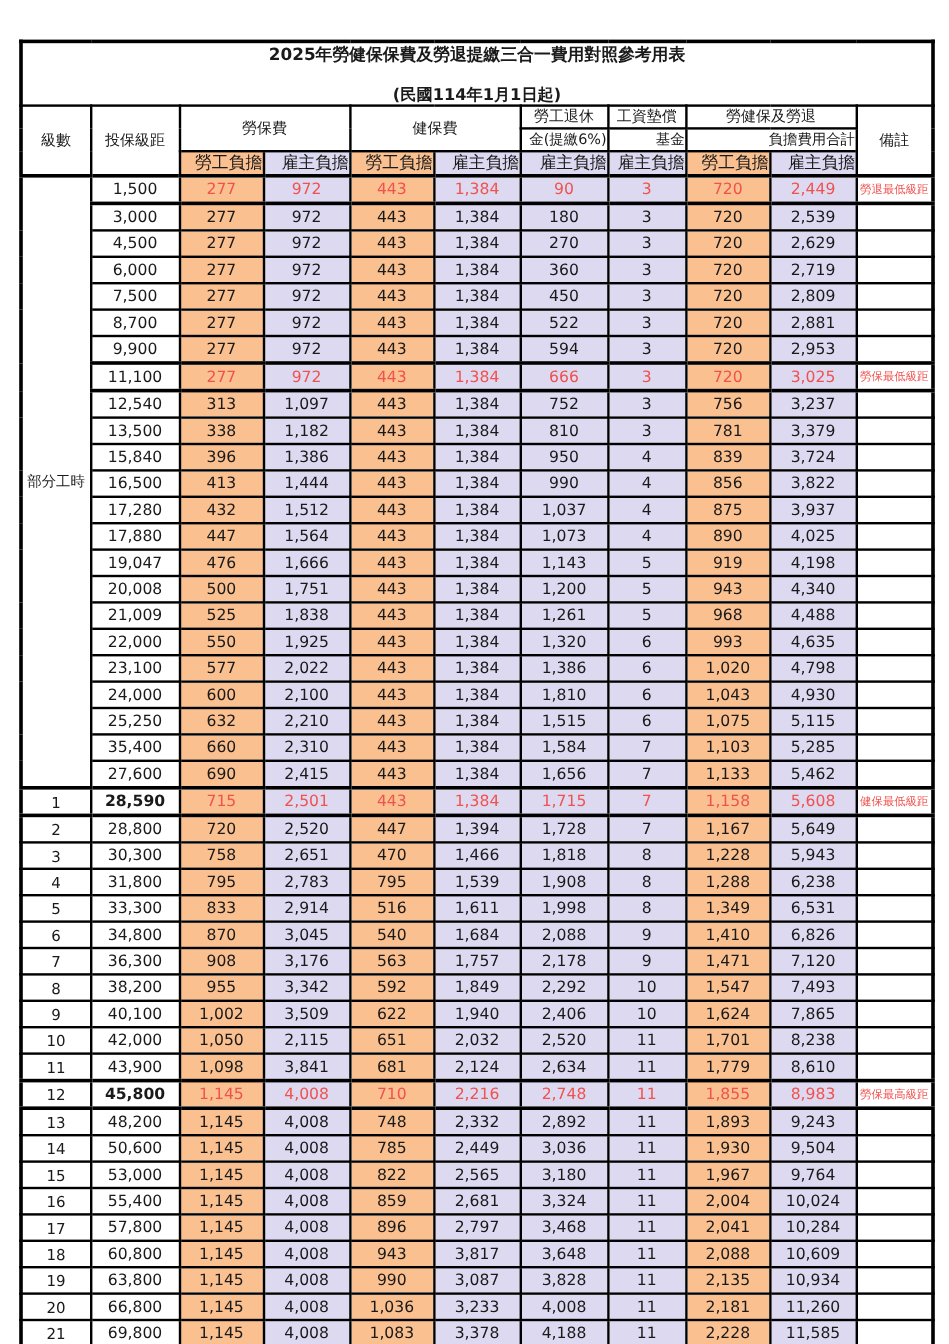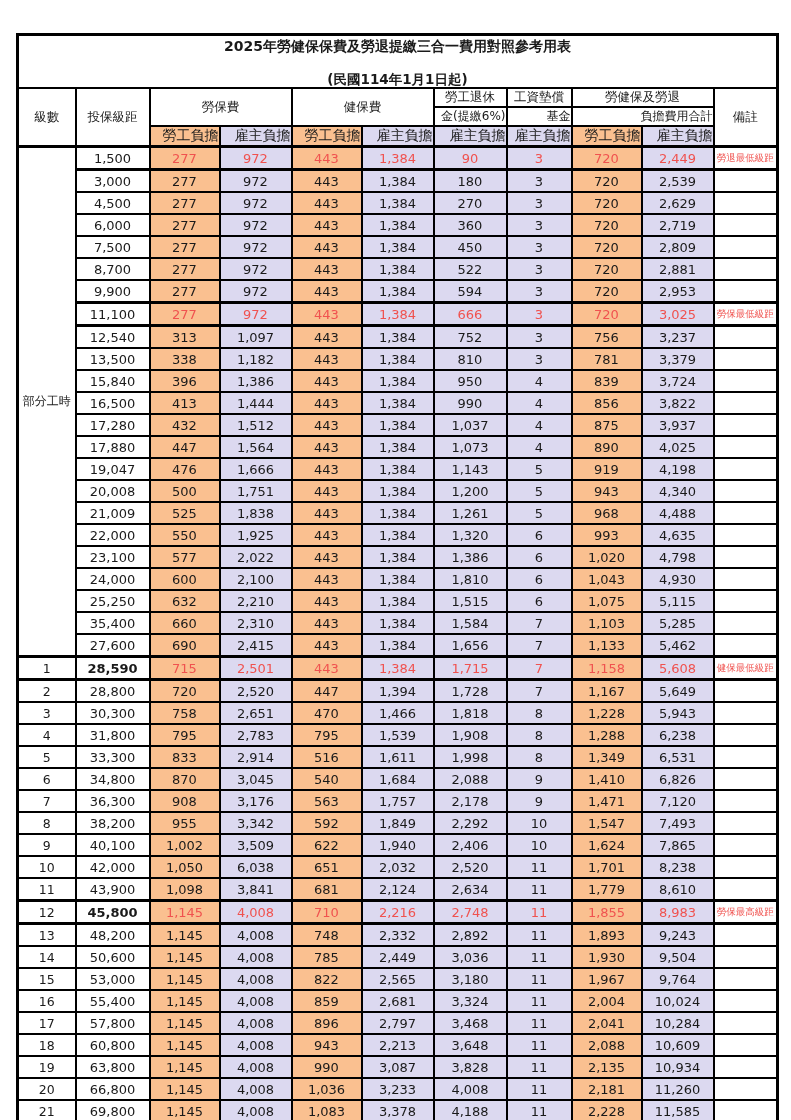--- a/index.html
+++ b/index.html
@@ -476,21 +476,21 @@
           <td class="er">2,406</td>
           <td class="er">10</td>
           <td class="ee">1,624</td>
           <td class="er">7,865</td>
           <td class="remark"></td>
         </tr>
         <tr>
           <td class="level">10</td>
           <td class="bracket">42,000</td>
           <td class="ee">1,050</td>
-          <td class="er">6,038</td>
+          <td class="er">2,115</td>
           <td class="ee">651</td>
           <td class="er">2,032</td>
           <td class="er">2,520</td>
           <td class="er">11</td>
           <td class="ee">1,701</td>
           <td class="er">8,238</td>
           <td class="remark"></td>
         </tr>
         <tr>
           <td class="level">11</td>
@@ -582,21 +582,21 @@
           <td class="ee">2,041</td>
           <td class="er">10,284</td>
           <td class="remark"></td>
         </tr>
         <tr>
           <td class="level">18</td>
           <td class="bracket">60,800</td>
           <td class="ee">1,145</td>
           <td class="er">4,008</td>
           <td class="ee">943</td>
-          <td class="er">2,213</td>
+          <td class="er">3,817</td>
           <td class="er">3,648</td>
           <td class="er">11</td>
           <td class="ee">2,088</td>
           <td class="er">10,609</td>
           <td class="remark"></td>
         </tr>
         <tr>
           <td class="level">19</td>
           <td class="bracket">63,800</td>
           <td class="ee">1,145</td>

